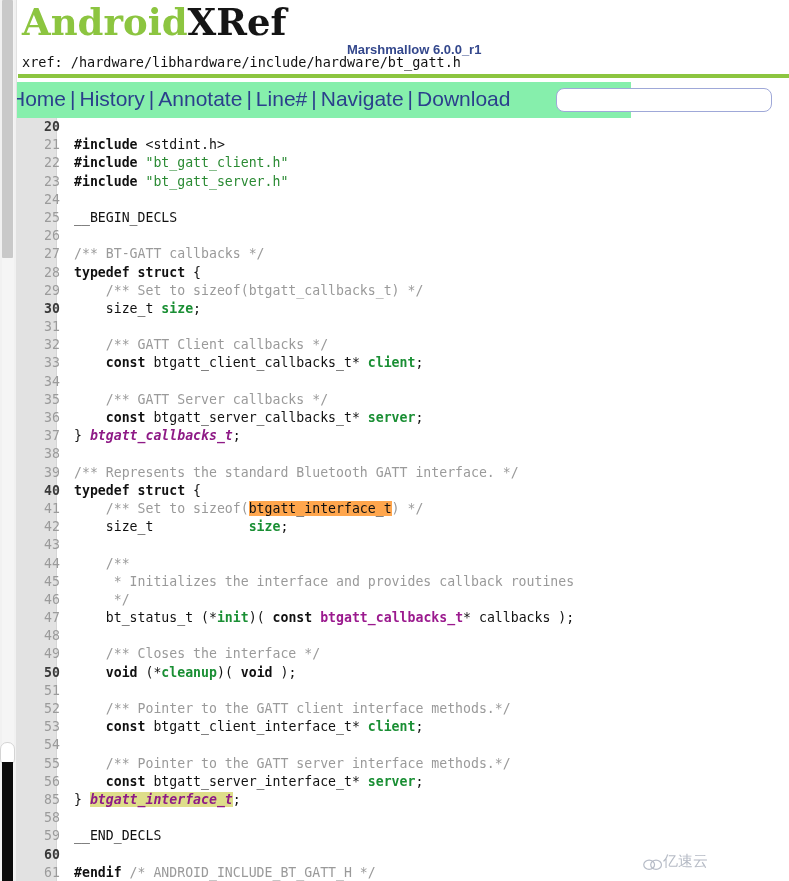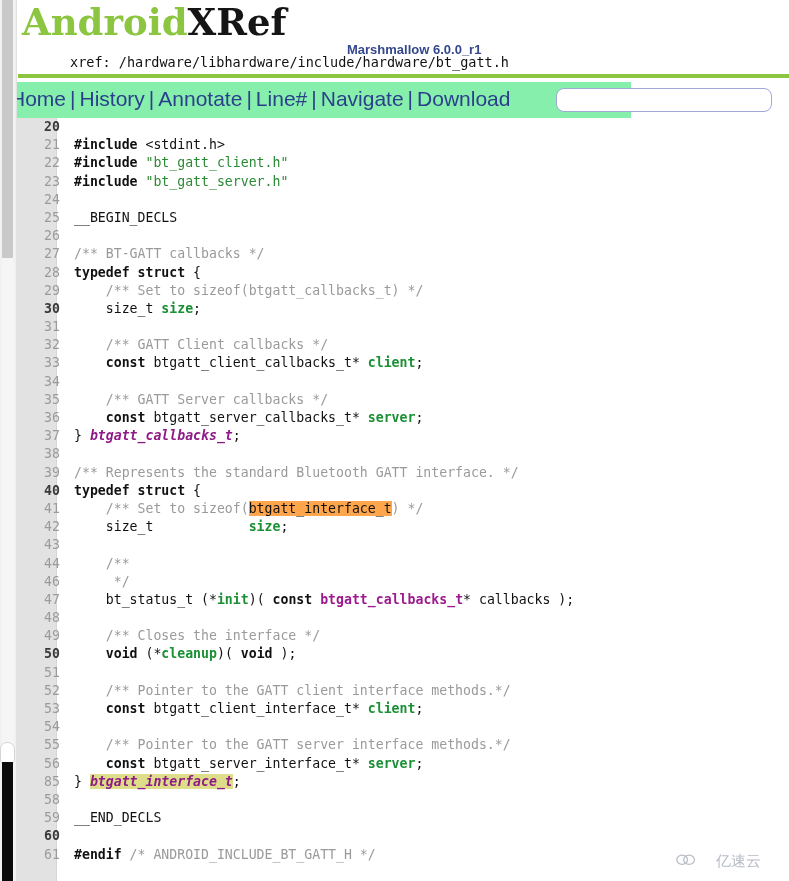--- a/index.html
+++ b/index.html
@@ -88,21 +88,21 @@
     position: absolute; left: 16px; top: 52px;
     width: 773px; height: 22px;
     font-family: "DejaVu Sans Mono", monospace;
     font-size: 13.5px;
     color: #111111;
     white-space: nowrap;
     padding-left: 6px;
     box-sizing: border-box;
     line-height: 20px;
   }
-  #xref-line .lbl { color: #111111; margin-left: 48px; }
+  #xref-line .lbl { color: #111111; }
   #xref-line .path { color: #111111; }
 
   #green-rule {
     position: absolute; left: 18px; top: 74px;
     width: 771px; height: 4px;
     background: #8cc540;
   }
 
   
   #navbar {
@@ -204,22 +204,22 @@
     background: #ffa64d;
     color: #111111;
   }
   .hl-yellow {
     background: #dede8a;
   }
   .plain { color: #111111; }
 
   
   #watermark {
-    position: absolute; left: 676px; top: 852px;
-    display: flex; align-items: flex-start; gap: 20px;
+    position: absolute; left: 643px; top: 852px;
+    display: flex; align-items: flex-end; gap: 0;
     opacity: 0.85;
     pointer-events: none;
   }
   #watermark .cloudicon {
     width: 20px; height: 14px;
     color: #aab0bd;
   }
   #watermark .wtext {
     font-family: "DejaVu Sans", sans-serif;
     font-size: 15px;
@@ -276,20 +276,21 @@
         <div class="line"><span class="ln">35</span><span class="src"><span class="cmt">    /** GATT Server callbacks */</span></span></div>
         <div class="line"><span class="ln">36</span><span class="src"><span class="plain">    </span><span class="kw">const</span><span class="plain"> btgatt_server_callbacks_t* </span><span class="id">server</span><span class="plain">;</span></span></div>
         <div class="line"><span class="ln">37</span><span class="src"><span class="plain">} </span><span class="typedef-name">btgatt_callbacks_t</span><span class="plain">;</span></span></div>
         <div class="line"><span class="ln">38</span><span class="src"></span></div>
         <div class="line"><span class="ln">39</span><span class="src"><span class="cmt">/** Represents the standard Bluetooth GATT interface. */</span></span></div>
         <div class="line decade"><span class="ln">40</span><span class="src"><span class="kw">typedef struct</span><span class="plain"> {</span></span></div>
         <div class="line"><span class="ln">41</span><span class="src"><span class="cmt">    /** Set to sizeof(</span><span class="hl-orange">btgatt_interface_t</span><span class="cmt">) */</span></span></div>
         <div class="line"><span class="ln">42</span><span class="src"><span class="plain">    size_t            </span><span class="id">size</span><span class="plain">;</span></span></div>
         <div class="line"><span class="ln">43</span><span class="src"></span></div>
         <div class="line"><span class="ln">44</span><span class="src"><span class="cmt">    /**</span></span></div>
+        <div class="line"><span class="ln">45</span><span class="src"><span class="cmt">     * Initializes the interface and provides callback routines</span></span></div>
         <div class="line"><span class="ln">46</span><span class="src"><span class="cmt">     */</span></span></div>
         <div class="line"><span class="ln">47</span><span class="src"><span class="plain">    bt_status_t (*</span><span class="id">init</span><span class="plain">)( </span><span class="kw">const</span><span class="plain"> </span><span class="type">btgatt_callbacks_t</span><span class="plain">* callbacks );</span></span></div>
         <div class="line"><span class="ln">48</span><span class="src"></span></div>
         <div class="line"><span class="ln">49</span><span class="src"><span class="cmt">    /** Closes the interface */</span></span></div>
         <div class="line decade"><span class="ln">50</span><span class="src"><span class="plain">    </span><span class="kw">void</span><span class="plain"> (*</span><span class="id">cleanup</span><span class="plain">)( </span><span class="kw">void</span><span class="plain"> );</span></span></div>
         <div class="line"><span class="ln">51</span><span class="src"></span></div>
         <div class="line"><span class="ln">52</span><span class="src"><span class="cmt">    /** Pointer to the GATT client interface methods.*/</span></span></div>
         <div class="line"><span class="ln">53</span><span class="src"><span class="plain">    </span><span class="kw">const</span><span class="plain"> btgatt_client_interface_t* </span><span class="id">client</span><span class="plain">;</span></span></div>
         <div class="line"><span class="ln">54</span><span class="src"></span></div>
         <div class="line"><span class="ln">55</span><span class="src"><span class="cmt">    /** Pointer to the GATT server interface methods.*/</span></span></div>

